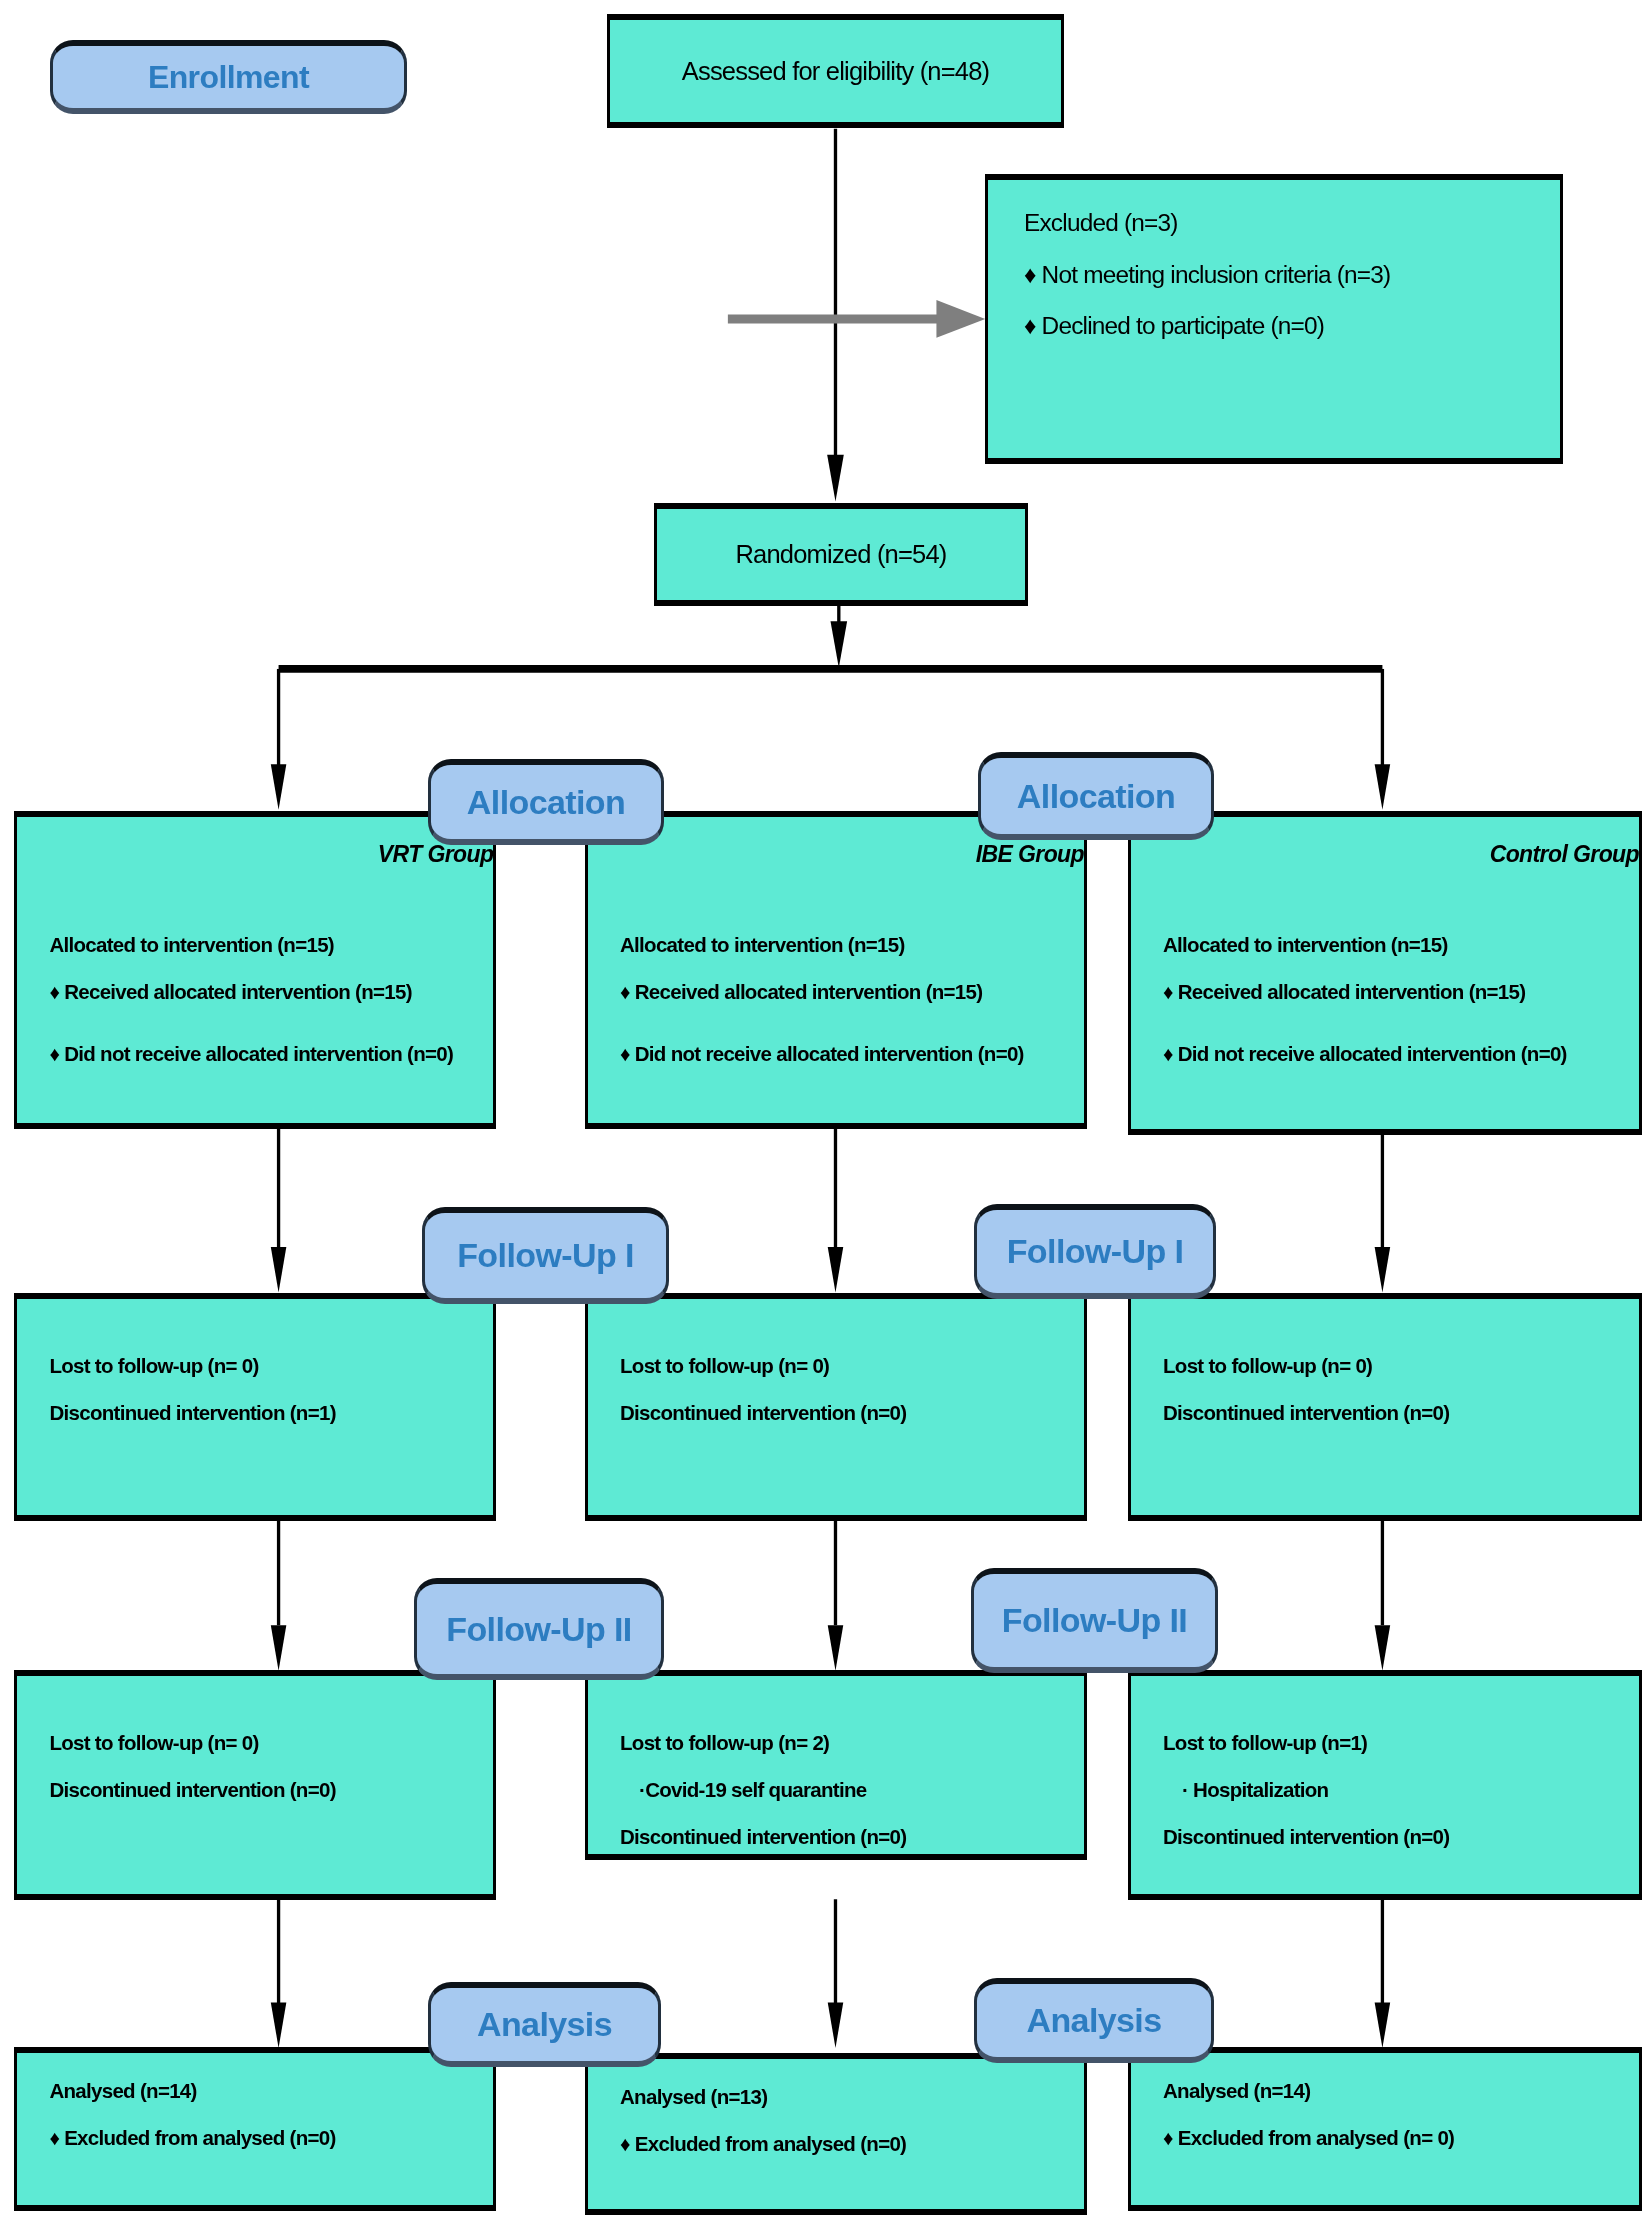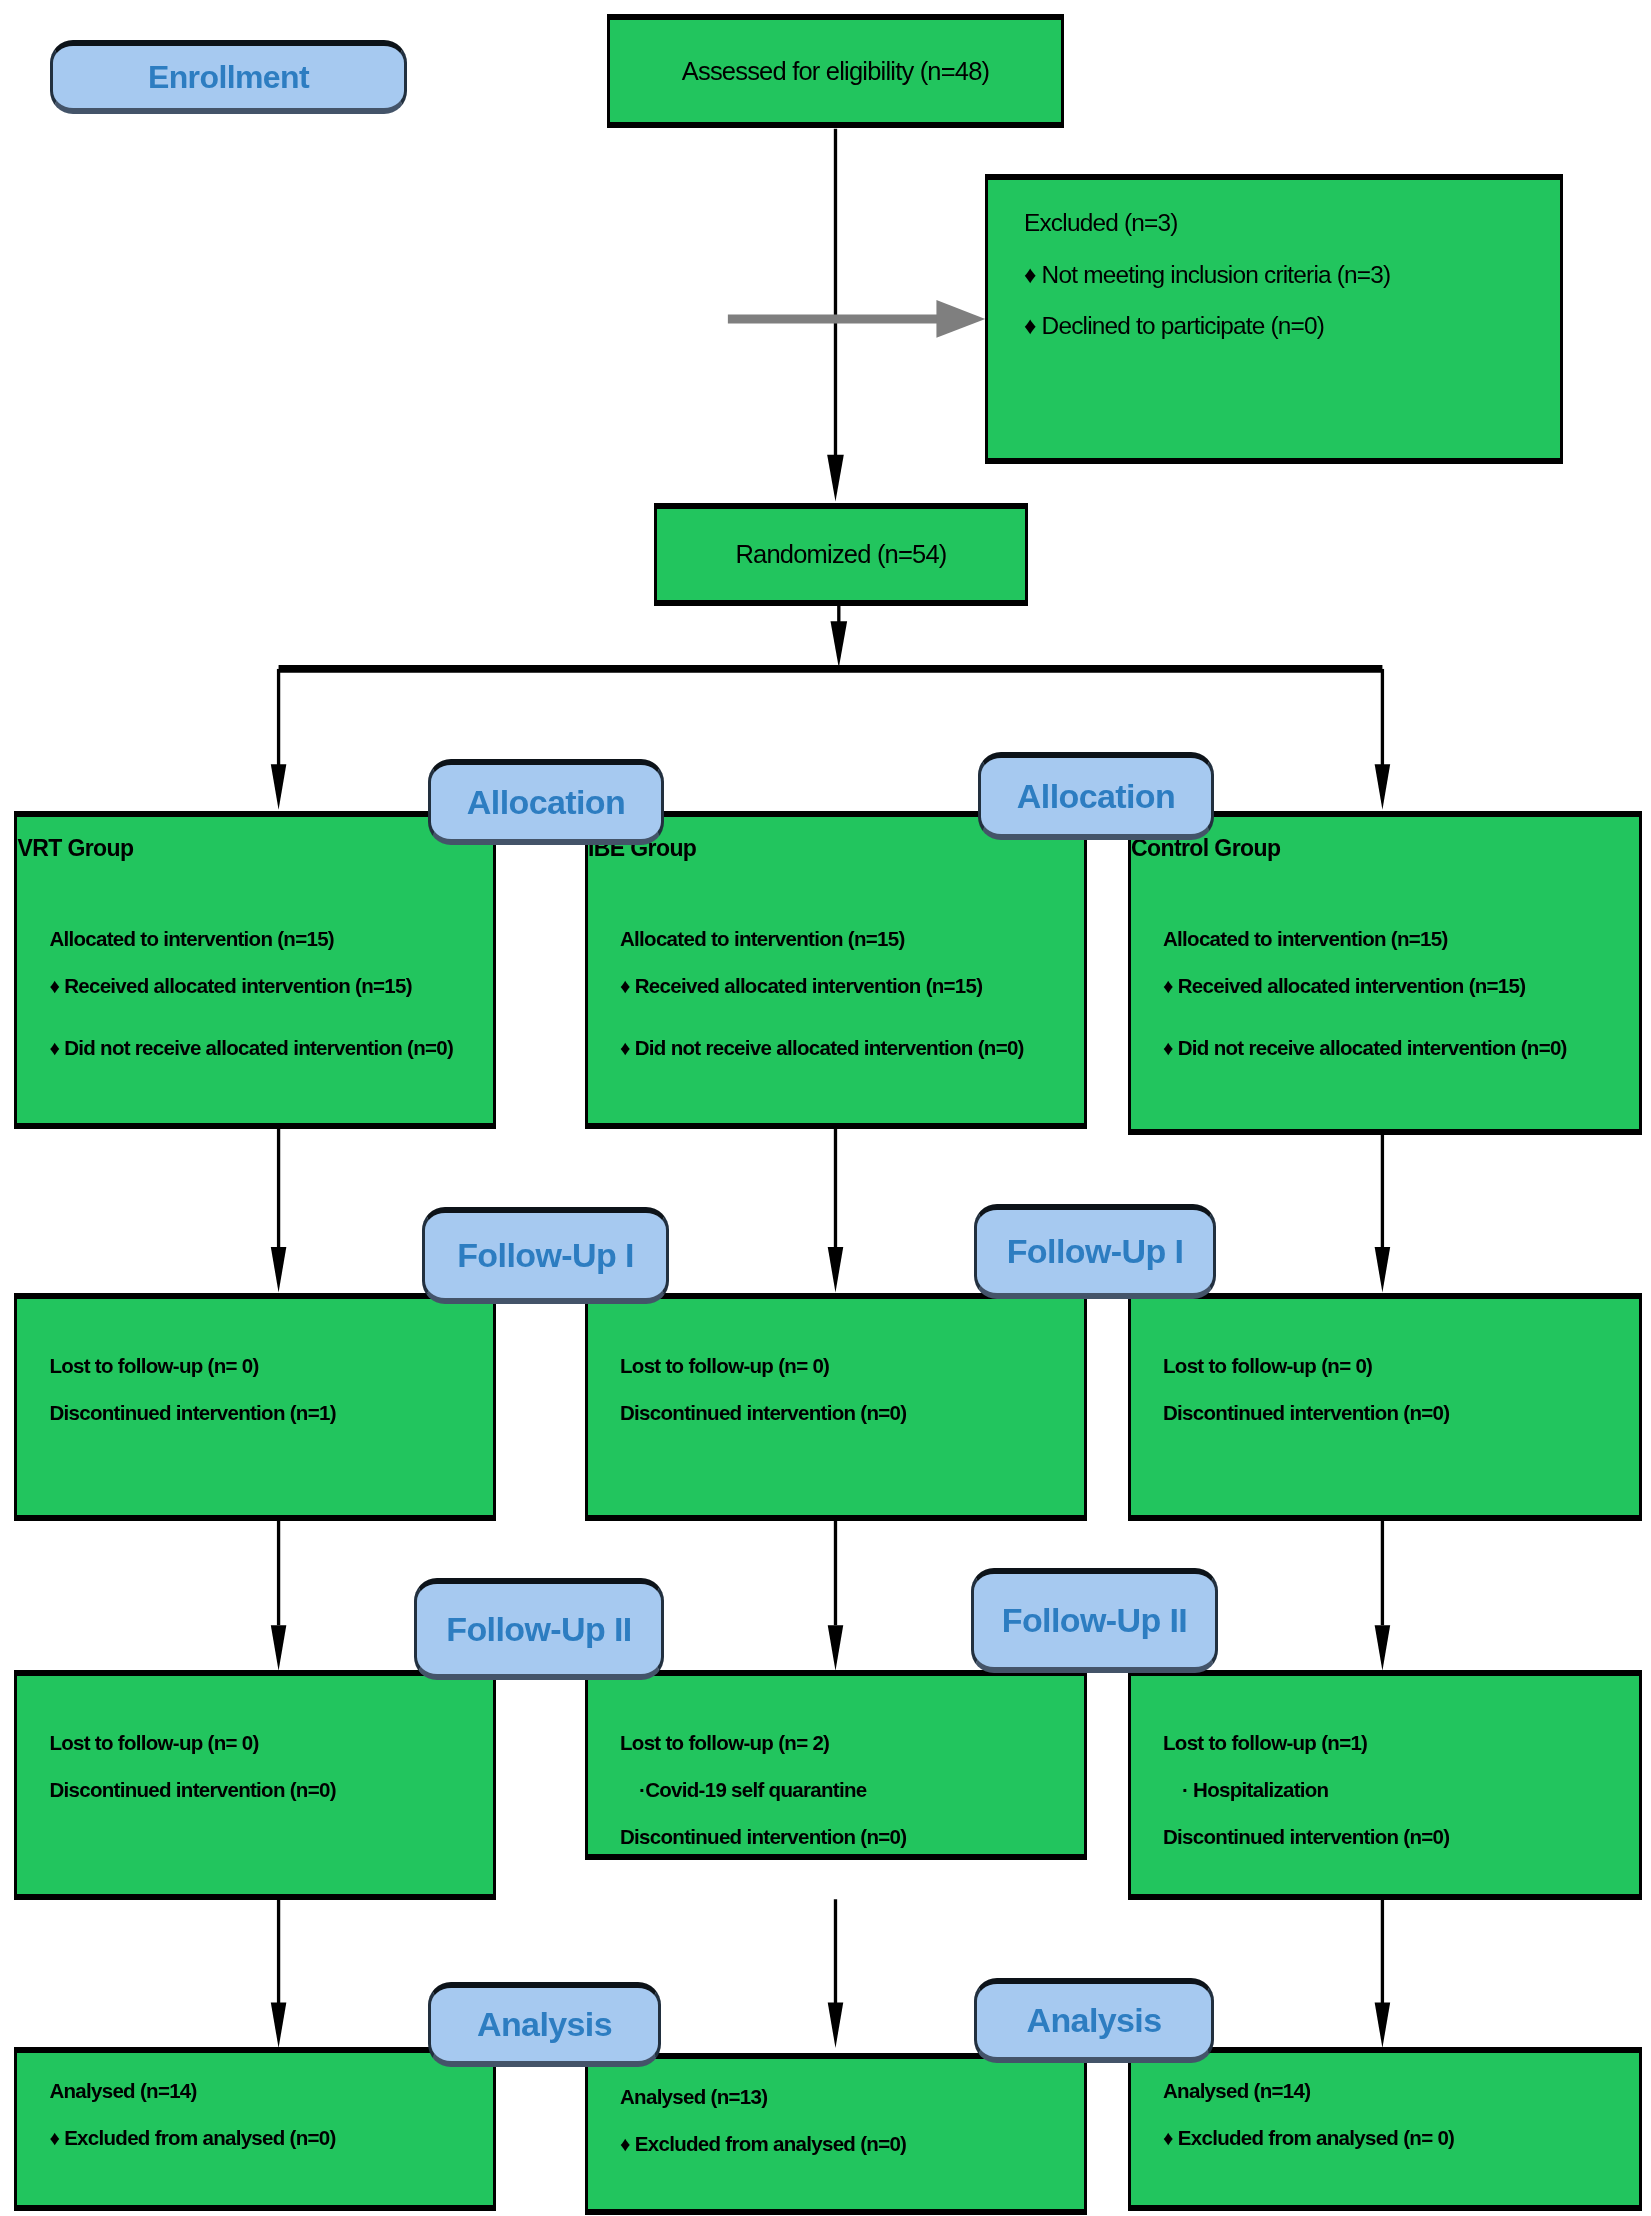--- a/index.html
+++ b/index.html
@@ -9,41 +9,41 @@
     font-family:"Liberation Sans",sans-serif;color:#000;overflow:hidden;
   }
   svg.connectors{position:absolute;left:0;top:0;z-index:1;}
   svg.connectors line{stroke:var(--arrow,#000);stroke-width:6;}
   svg.connectors line.thick{stroke-width:14;}
   svg.connectors polygon{fill:var(--arrow,#000);}
   svg.connectors .gray line{stroke:var(--excluded-arrow,#7f7f7f);stroke-width:16;}
   svg.connectors .gray polygon{fill:var(--excluded-arrow,#7f7f7f);}
 
   .box{
-    position:absolute;box-sizing:border-box;background:#22c55e;z-index:2;
+    position:absolute;box-sizing:border-box;background:#5eead4;z-index:2;
     border:3.3px solid var(--box-border,#000);border-top-width:6.1px;border-bottom-width:6.1px;
   }
   .centered{display:flex;align-items:center;justify-content:center;}
   .toptext{font-size:25.5px;letter-spacing:-0.8px;font-weight:400;text-align:center;}
 
   .badge{
     position:absolute;box-sizing:border-box;z-index:3;
     display:flex;align-items:center;justify-content:center;
     background:var(--badge-fill,#a6c9f0);
     border:3.9px solid var(--badge-border,#22303f);
     border-top:6.1px solid #0d1319;border-bottom:6.1px solid #445469;
     border-radius:23px;color:var(--badge-text,#2d7dc1);
     font-weight:bold;font-size:34px;letter-spacing:-0.6px;
   }
   .badge.enrollment{font-size:32px;}
 
   .excluded-box{padding:27px 16.6px 0 36px;font-size:24.4px;letter-spacing:-0.8px;line-height:1.3;font-weight:400;}
   .excluded-box .item{margin-top:20px;}
 
-  .colbox .title{text-align:left;font-size:23px;font-weight:bold;padding-top:18px;letter-spacing:-0.6px;}
+  .colbox .title{text-align:right;font-size:23px;font-weight:bold;padding-top:24px;letter-spacing:-0.6px;font-style:italic;}
   .colbox .body{padding:0 9px 0 32px;font-weight:bold;font-size:20.5px;line-height:1.85;letter-spacing:-0.7px;}
   .colbox.alloc .body{margin-top:58px;}
   .colbox.fubox .body{padding-top:48px;}
   .colbox.anbox .body{padding-top:19px;}
   .body .line + .line{margin-top:9px;}
   .body .line.gap{margin-top:24.4px;}
   .body .line.reason{margin-left:19px;}
 </style>
 </head>
 <body>

